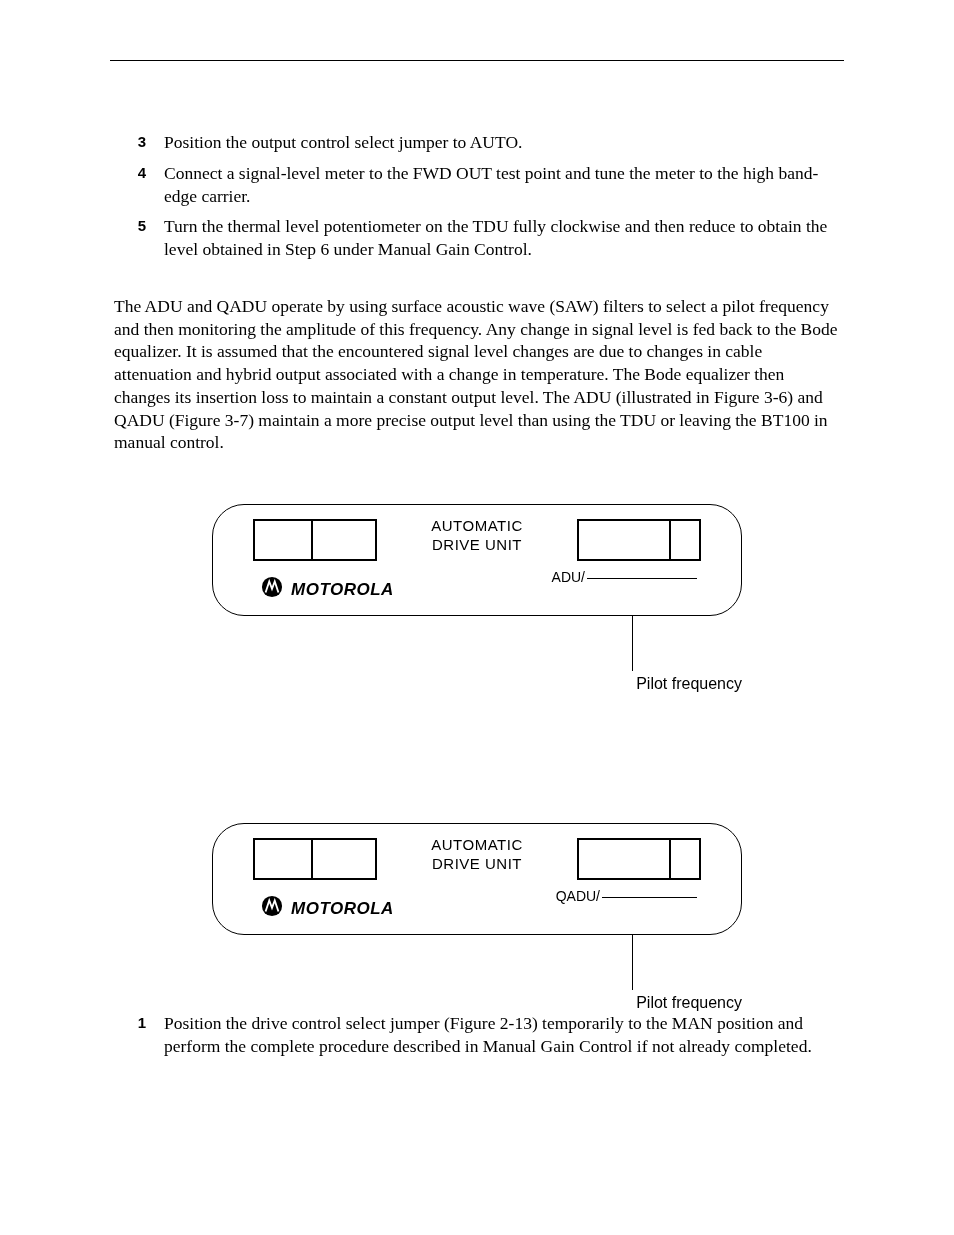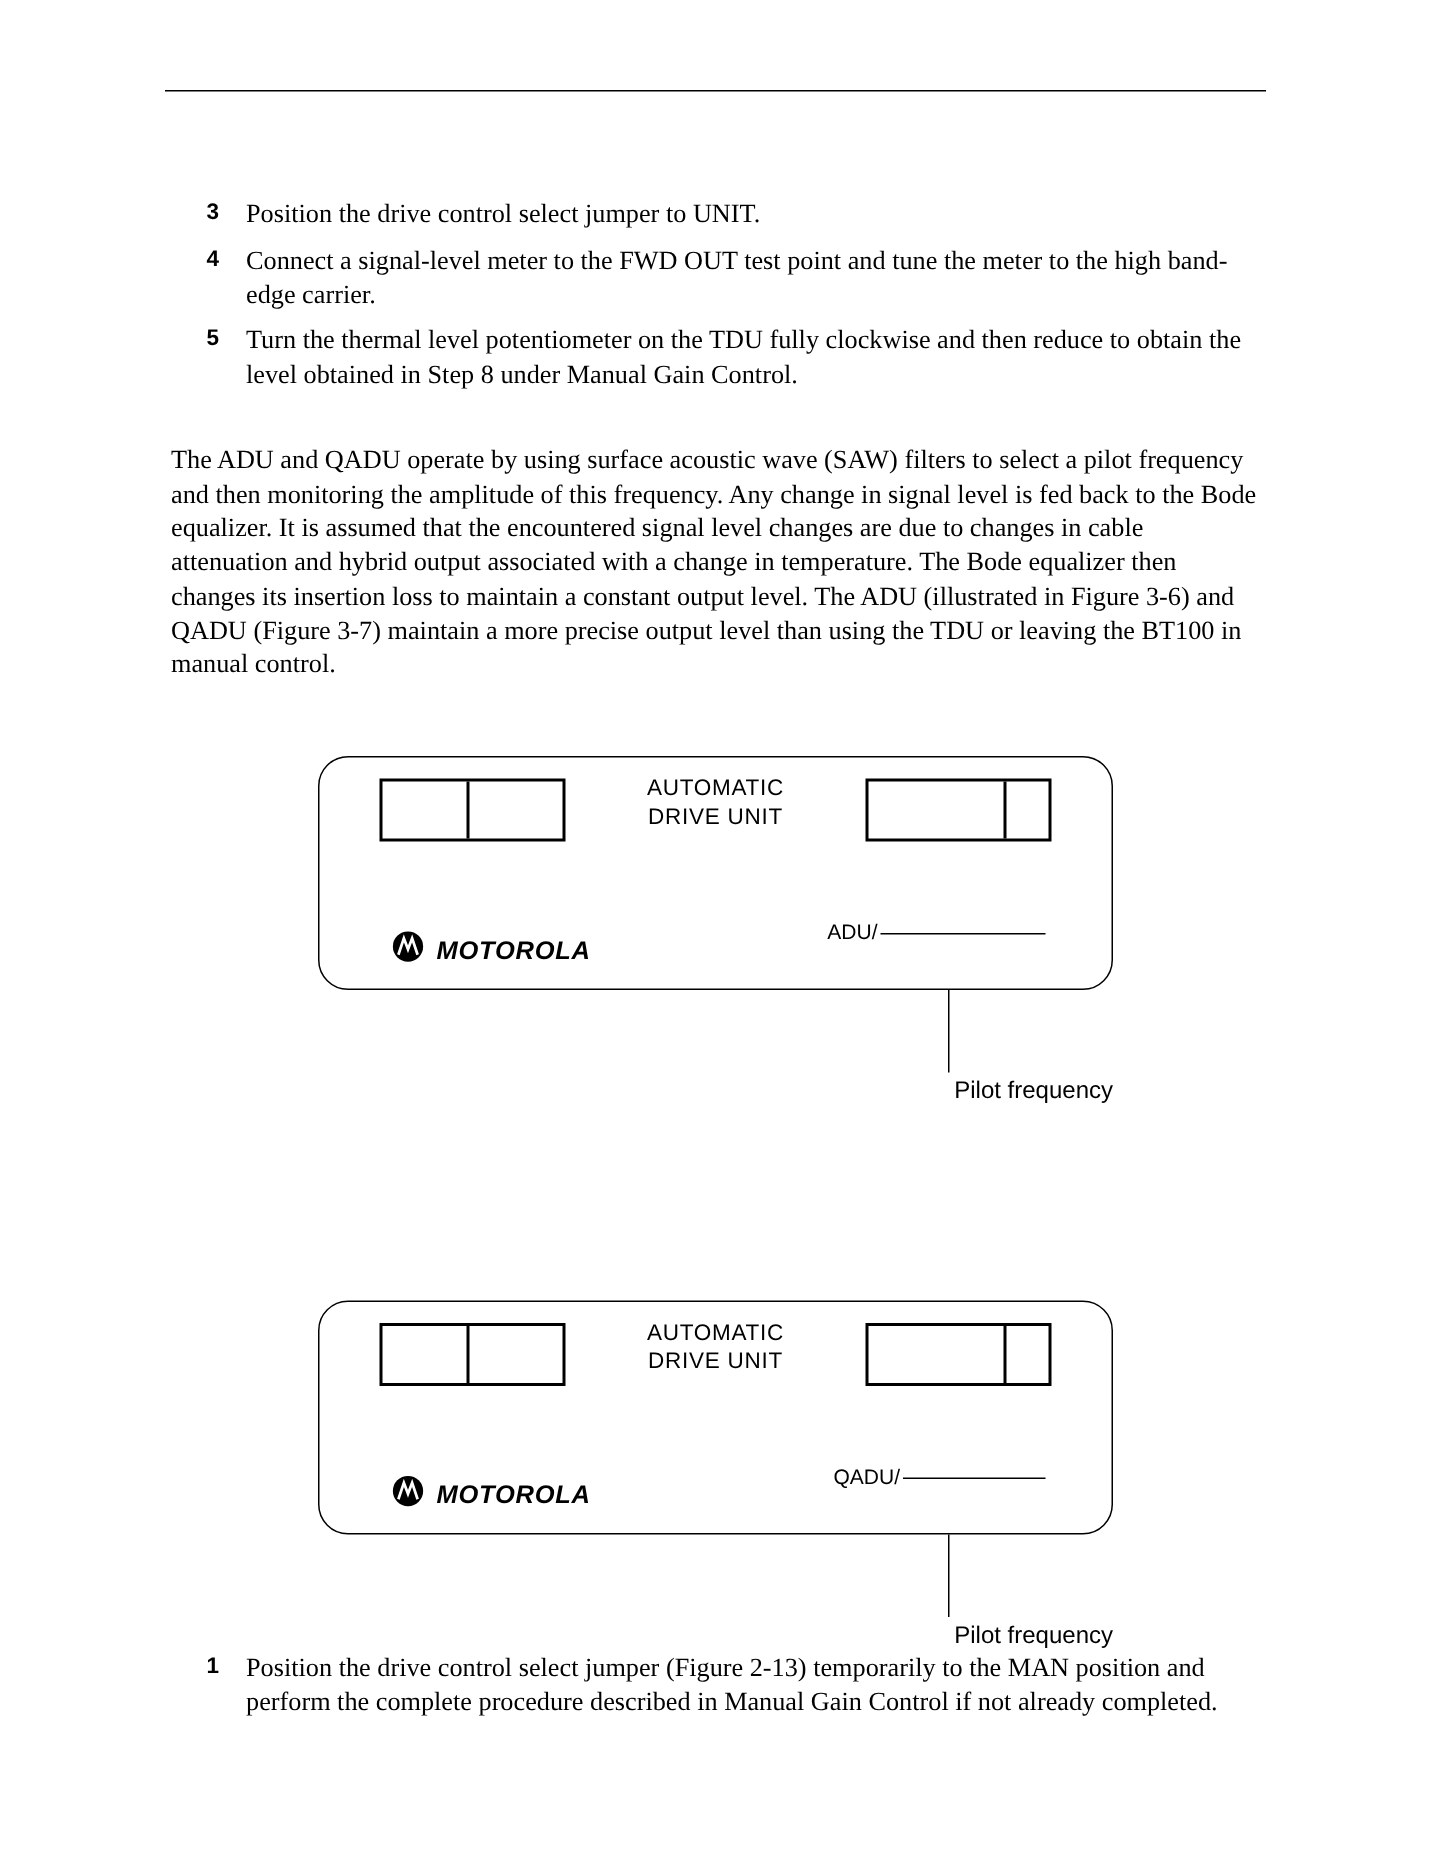--- a/index.html
+++ b/index.html
@@ -48,22 +48,22 @@
   }
   .para {
     font-size: 17.5px;
     line-height: 1.30;
     margin: 34px 0 0 4px;
   }
   
   .diagram-wrap { margin: 50px auto 0 auto; width: 530px; }
   .panel {
     border: 1px solid #000;
-    border-radius: 20px;
-    height: 156px;
+    border-radius: 32px;
+    height: 112px;
     position: relative;
     box-sizing: border-box;
     text-decoration: underline;
   }
   .slot {
     position: absolute;
     border: 2px solid #000;
     height: 38px;
   }
   .slot.left  { top: 14px; left: 40px;  width: 120px; }
@@ -124,29 +124,29 @@
 </style>
 </head>
 <body>
 
 <div class="page">
   <hr class="rule">
 
   <ol class="ol">
     <li>
       <span class="num">3</span>
-      <span class="txt">Position the drive control select jumper to UNIT.</span>
+      <span class="txt">Position the output control select jumper to AUTO.</span>
     </li>
     <li>
       <span class="num">4</span>
       <span class="txt">Connect a signal-level meter to the FWD OUT test point and tune the meter to the high band-edge carrier.</span>
     </li>
     <li>
       <span class="num">5</span>
-      <span class="txt">Turn the thermal level potentiometer on the TDU fully clockwise and then reduce to obtain the level obtained in Step 8 under Manual Gain Control.</span>
+      <span class="txt">Turn the thermal level potentiometer on the TDU fully clockwise and then reduce to obtain the level obtained in Step 6 under Manual Gain Control.</span>
     </li>
   </ol>
 
   <p class="para">The ADU and QADU operate by using surface acoustic wave (SAW) filters to select a pilot frequency and then monitoring the amplitude of this frequency. Any change in signal level is fed back to the Bode equalizer. It is assumed that the encountered signal level changes are due to changes in cable attenuation and hybrid output associated with a change in temperature. The Bode equalizer then changes its insertion loss to maintain a constant output level. The ADU (illustrated in Figure 3-6) and QADU (Figure 3-7) maintain a more precise output level than using the TDU or leaving the BT100 in manual control.</p>
 
   <div class="diagram-wrap">
     <div class="panel">
       <div class="slot left">
           <div class="div1"></div>
         </div>

